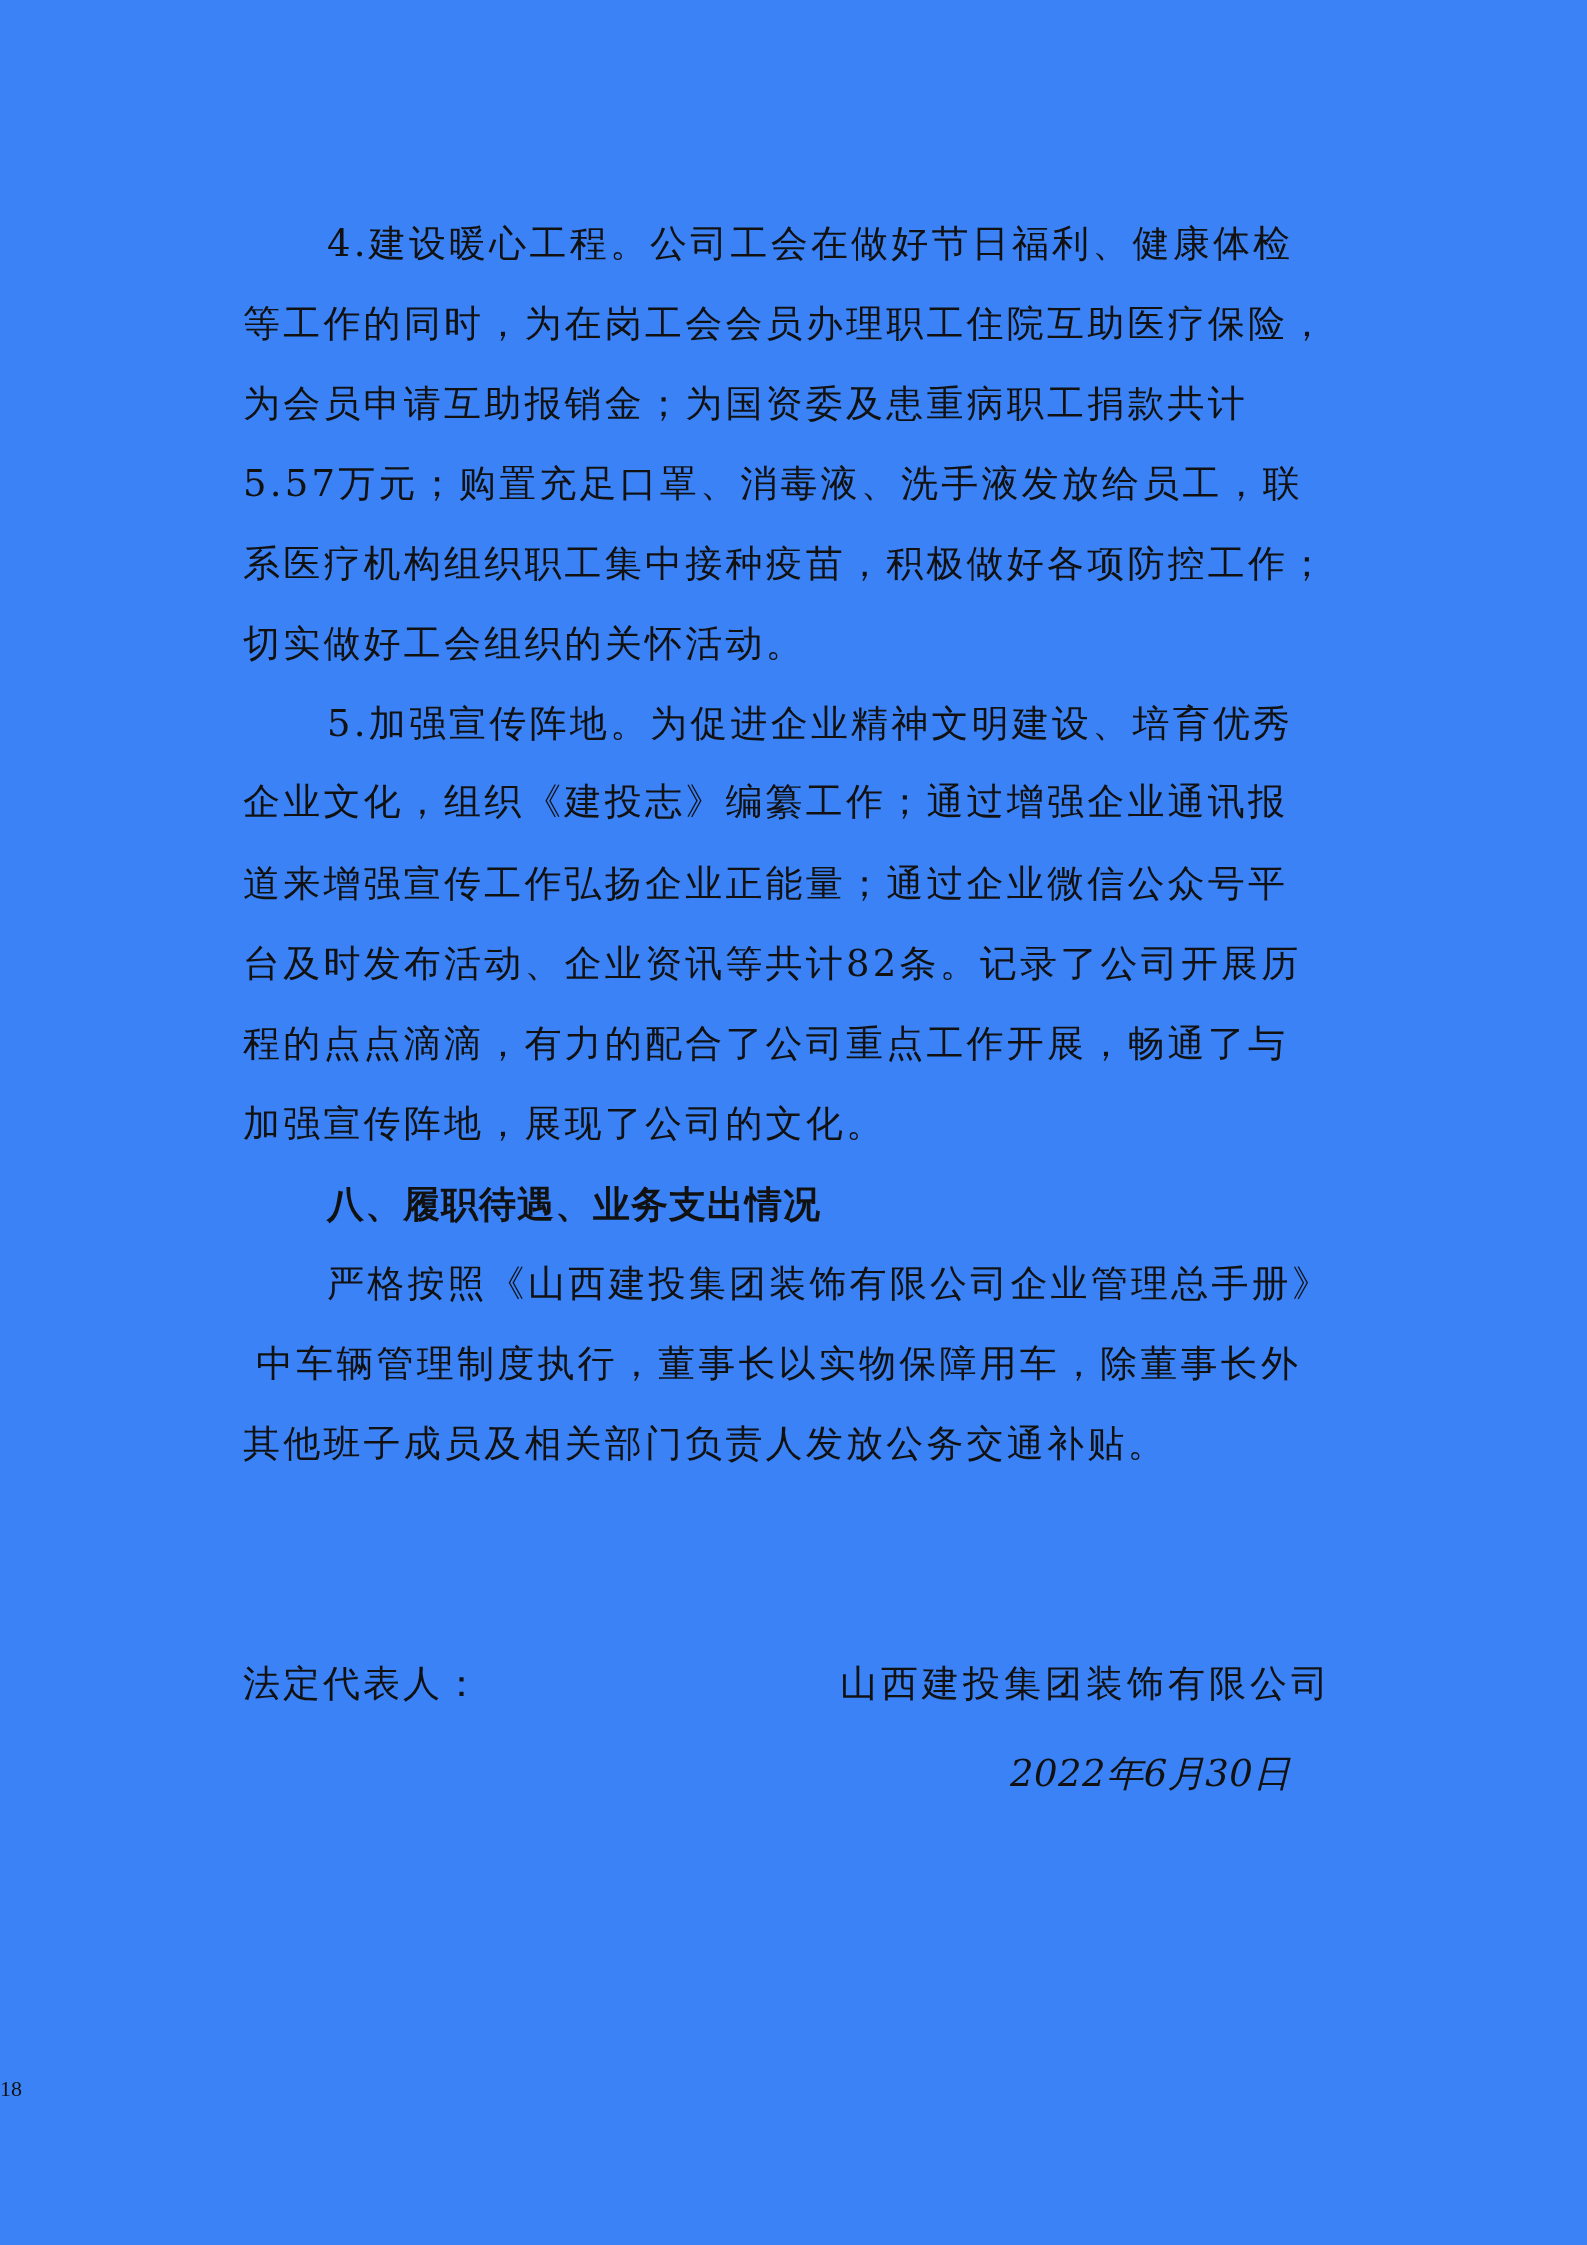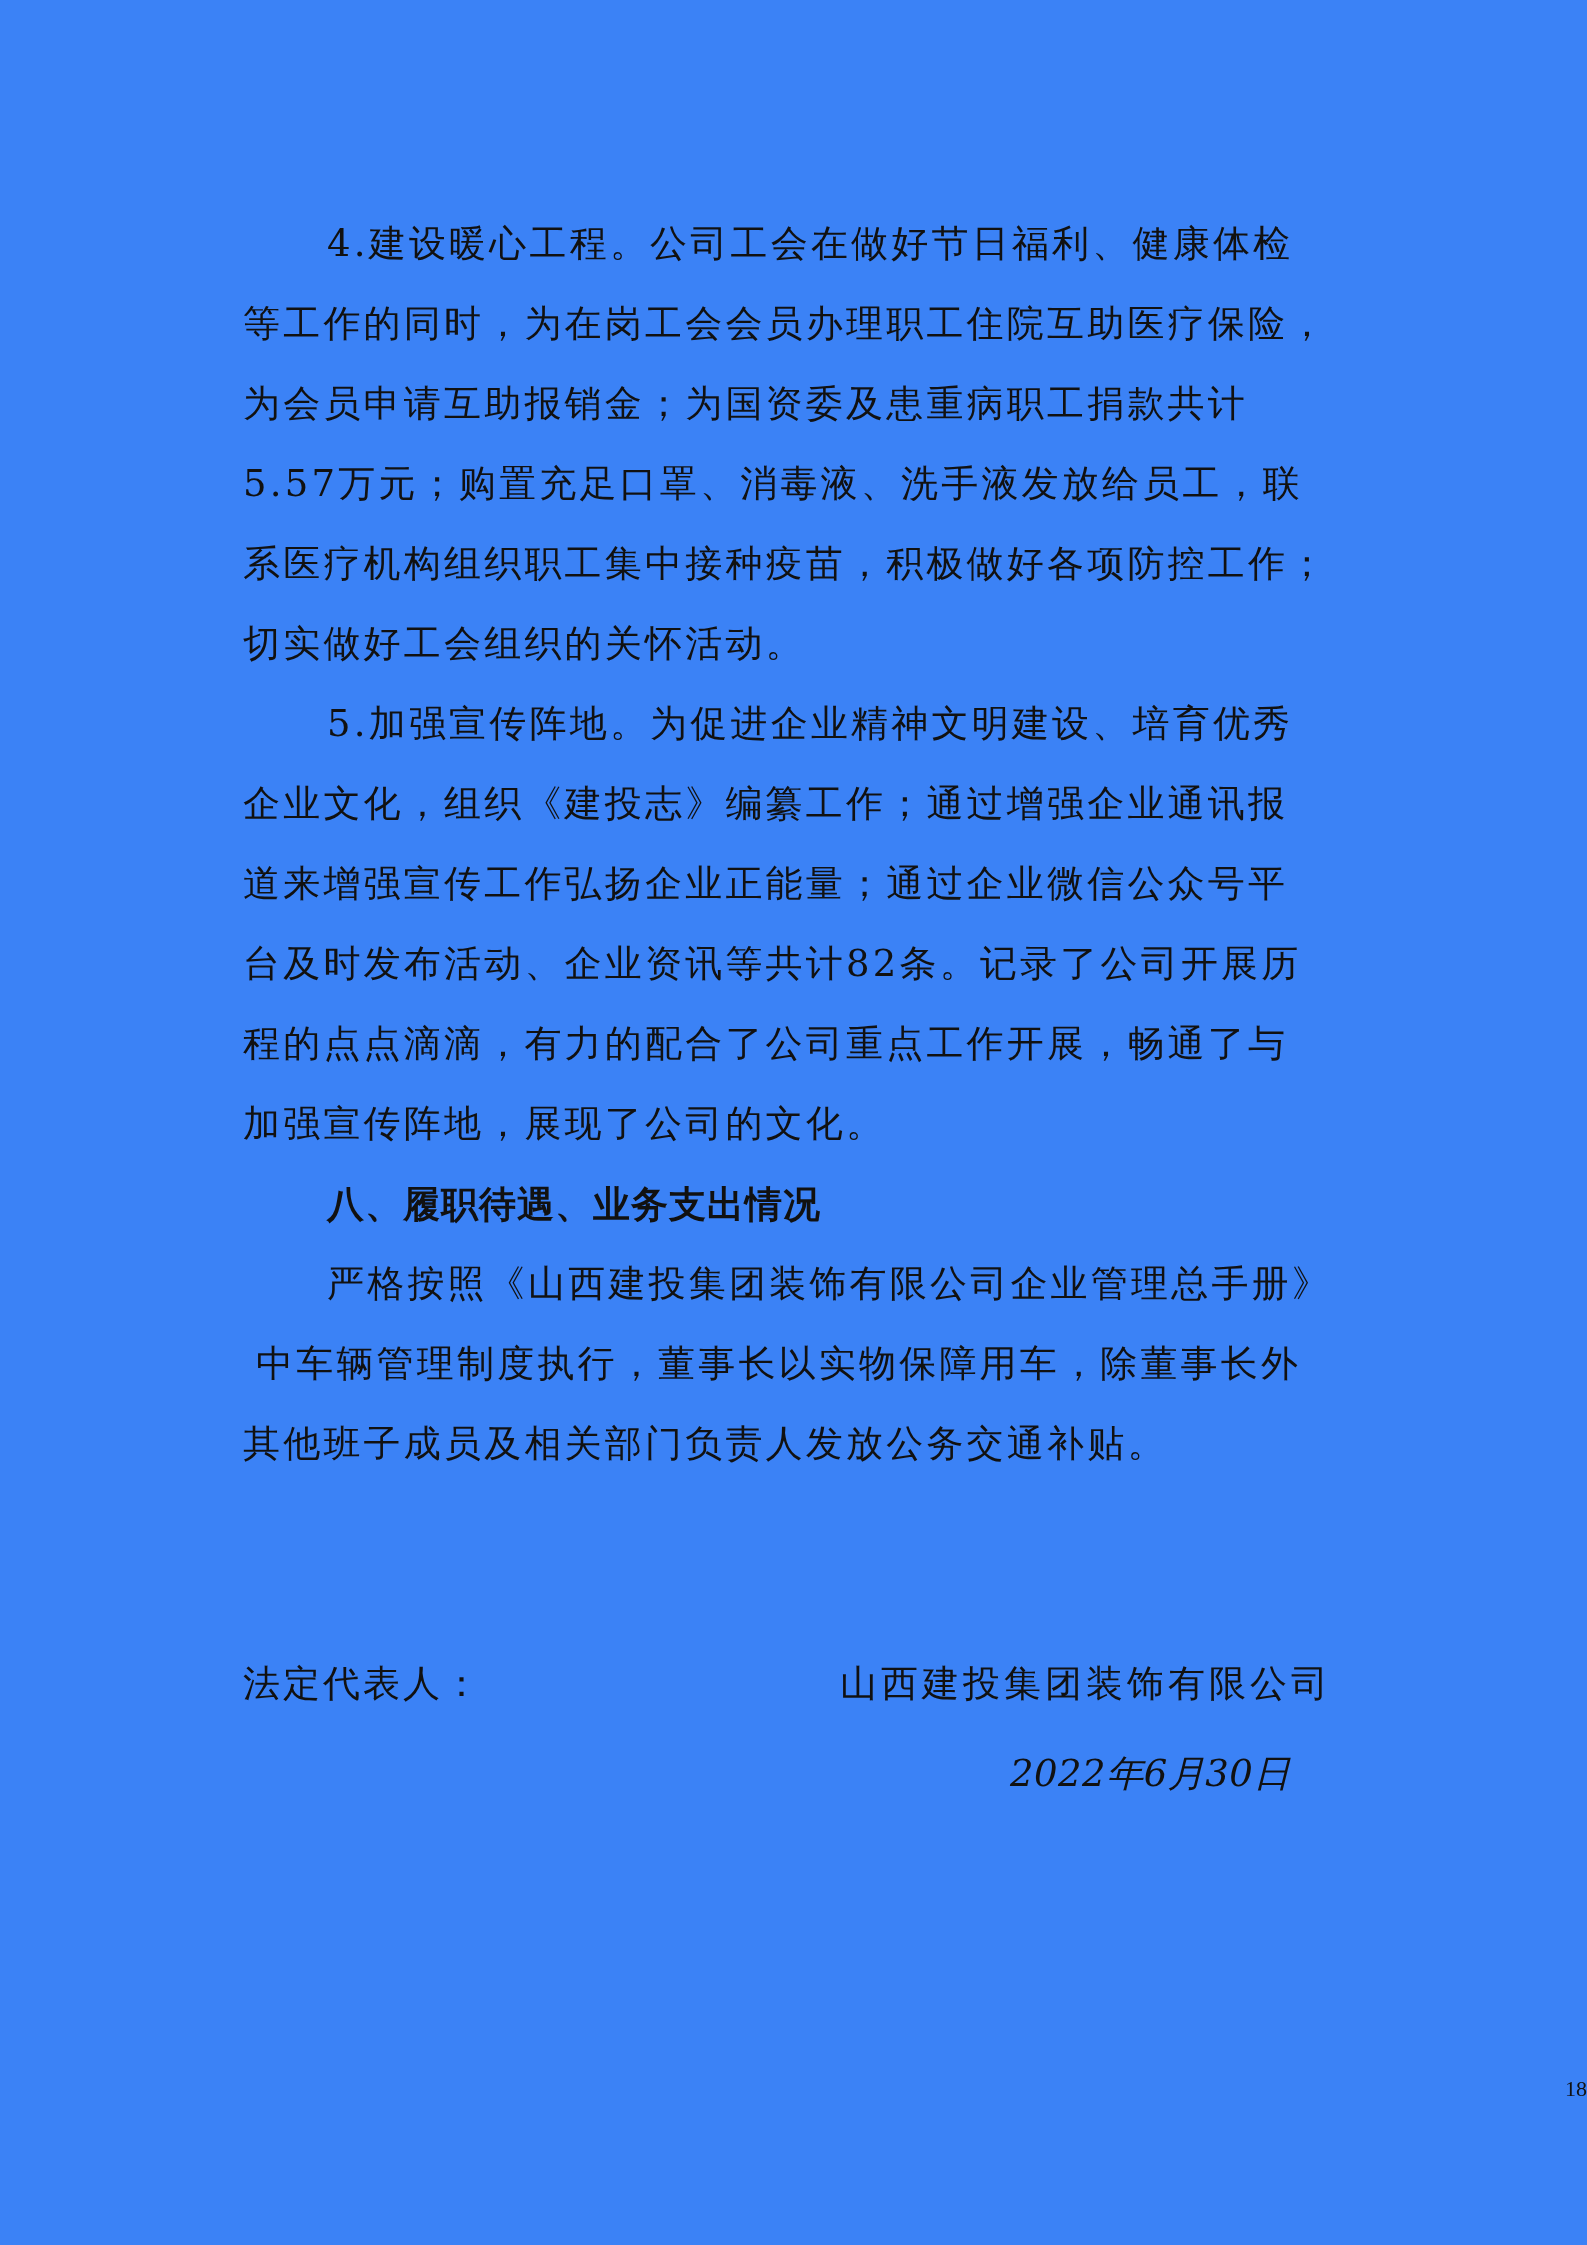--- a/index.html
+++ b/index.html
@@ -60,21 +60,21 @@
       line-height: 60px;
       letter-spacing: 0.5px;
       white-space: nowrap;
       font-style: italic;
     }
     .page-number {
       position: absolute;
       left: 0;
       width: 1587px;
       top: 2074px;
-      text-align: right;
+      text-align: left;
       font-family: "Liberation Serif", "DejaVu Serif", serif;
       font-size: 22px;
       line-height: 30px;
     }
   </style>
 </head>
 <body>
 
 <div class="page">
 
@@ -82,21 +82,21 @@
     <div class="line indent" style="top:214px;">4.建设暖心工程。公司工会在做好节日福利、健康体检</div>
     <div class="line" style="top:294px;">等工作的同时，为在岗工会会员办理职工住院互助医疗保险，</div>
     <div class="line" style="top:374px;">为会员申请互助报销金；为国资委及患重病职工捐款共计</div>
     <div class="line" style="top:454px;">5.57万元；购置充足口罩、消毒液、洗手液发放给员工，联</div>
     <div class="line" style="top:534px;">系医疗机构组织职工集中接种疫苗，积极做好各项防控工作；</div>
     <div class="line" style="top:614px;">切实做好工会组织的关怀活动。</div>
   </div>
 
   <div>
     <div class="line indent" style="top:694px;">5.加强宣传阵地。为促进企业精神文明建设、培育优秀</div>
-    <div class="line" style="top:774px;">企业文化，组织《建投志》编纂工作；通过增强企业通讯报</div>
+    <div class="line" style="top:774px;font-family:Liberation Mono, monospace;">企业文化，组织《建投志》编纂工作；通过增强企业通讯报</div>
     <div class="line" style="top:854px;">道来增强宣传工作弘扬企业正能量；通过企业微信公众号平</div>
     <div class="line" style="top:934px;">台及时发布活动、企业资讯等共计82条。记录了公司开展历</div>
     <div class="line" style="top:1014px;">程的点点滴滴，有力的配合了公司重点工作开展，畅通了与</div>
     <div class="line" style="top:1094px;">加强宣传阵地，展现了公司的文化。</div>
   </div>
 
   <div>
     <div class="line indent heading" style="top:1174px;">八、履职待遇、业务支出情况</div>
     <div class="line indent" style="top:1254px;">严格按照《山西建投集团装饰有限公司企业管理总手册》</div>
     <div class="line" style="top:1334px;margin-left:13px;">中车辆管理制度执行，董事长以实物保障用车，除董事长外</div>

